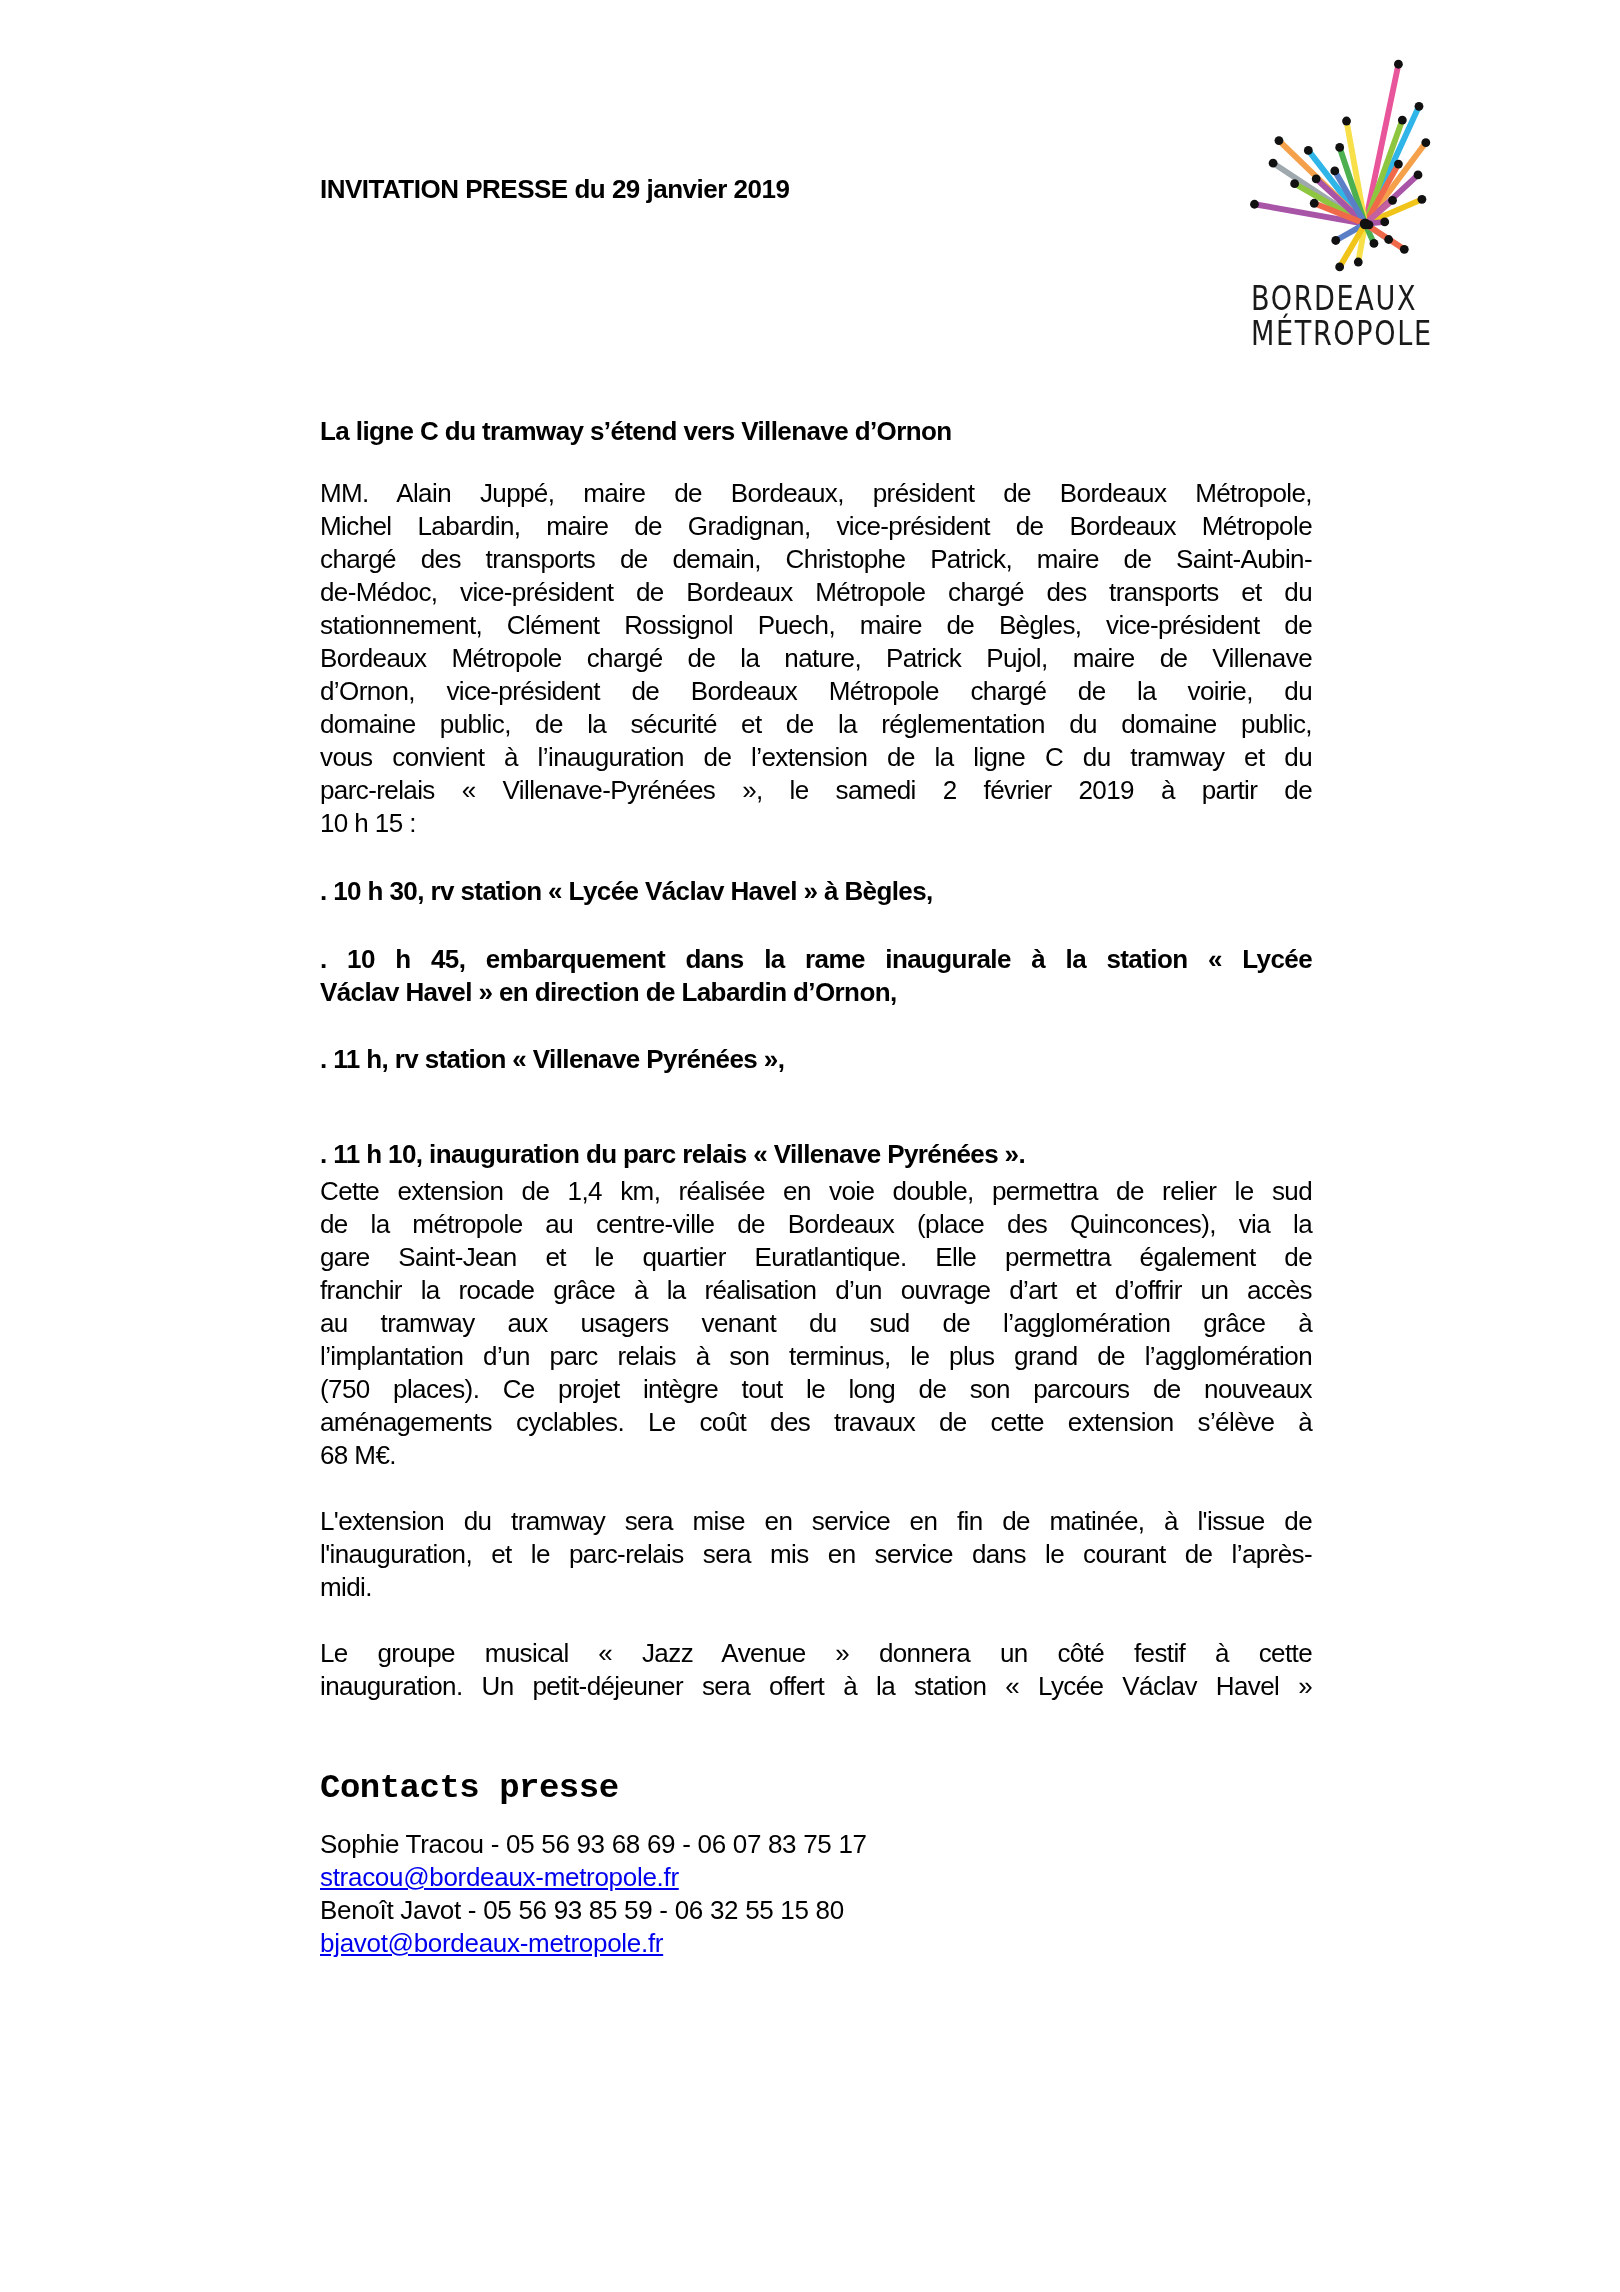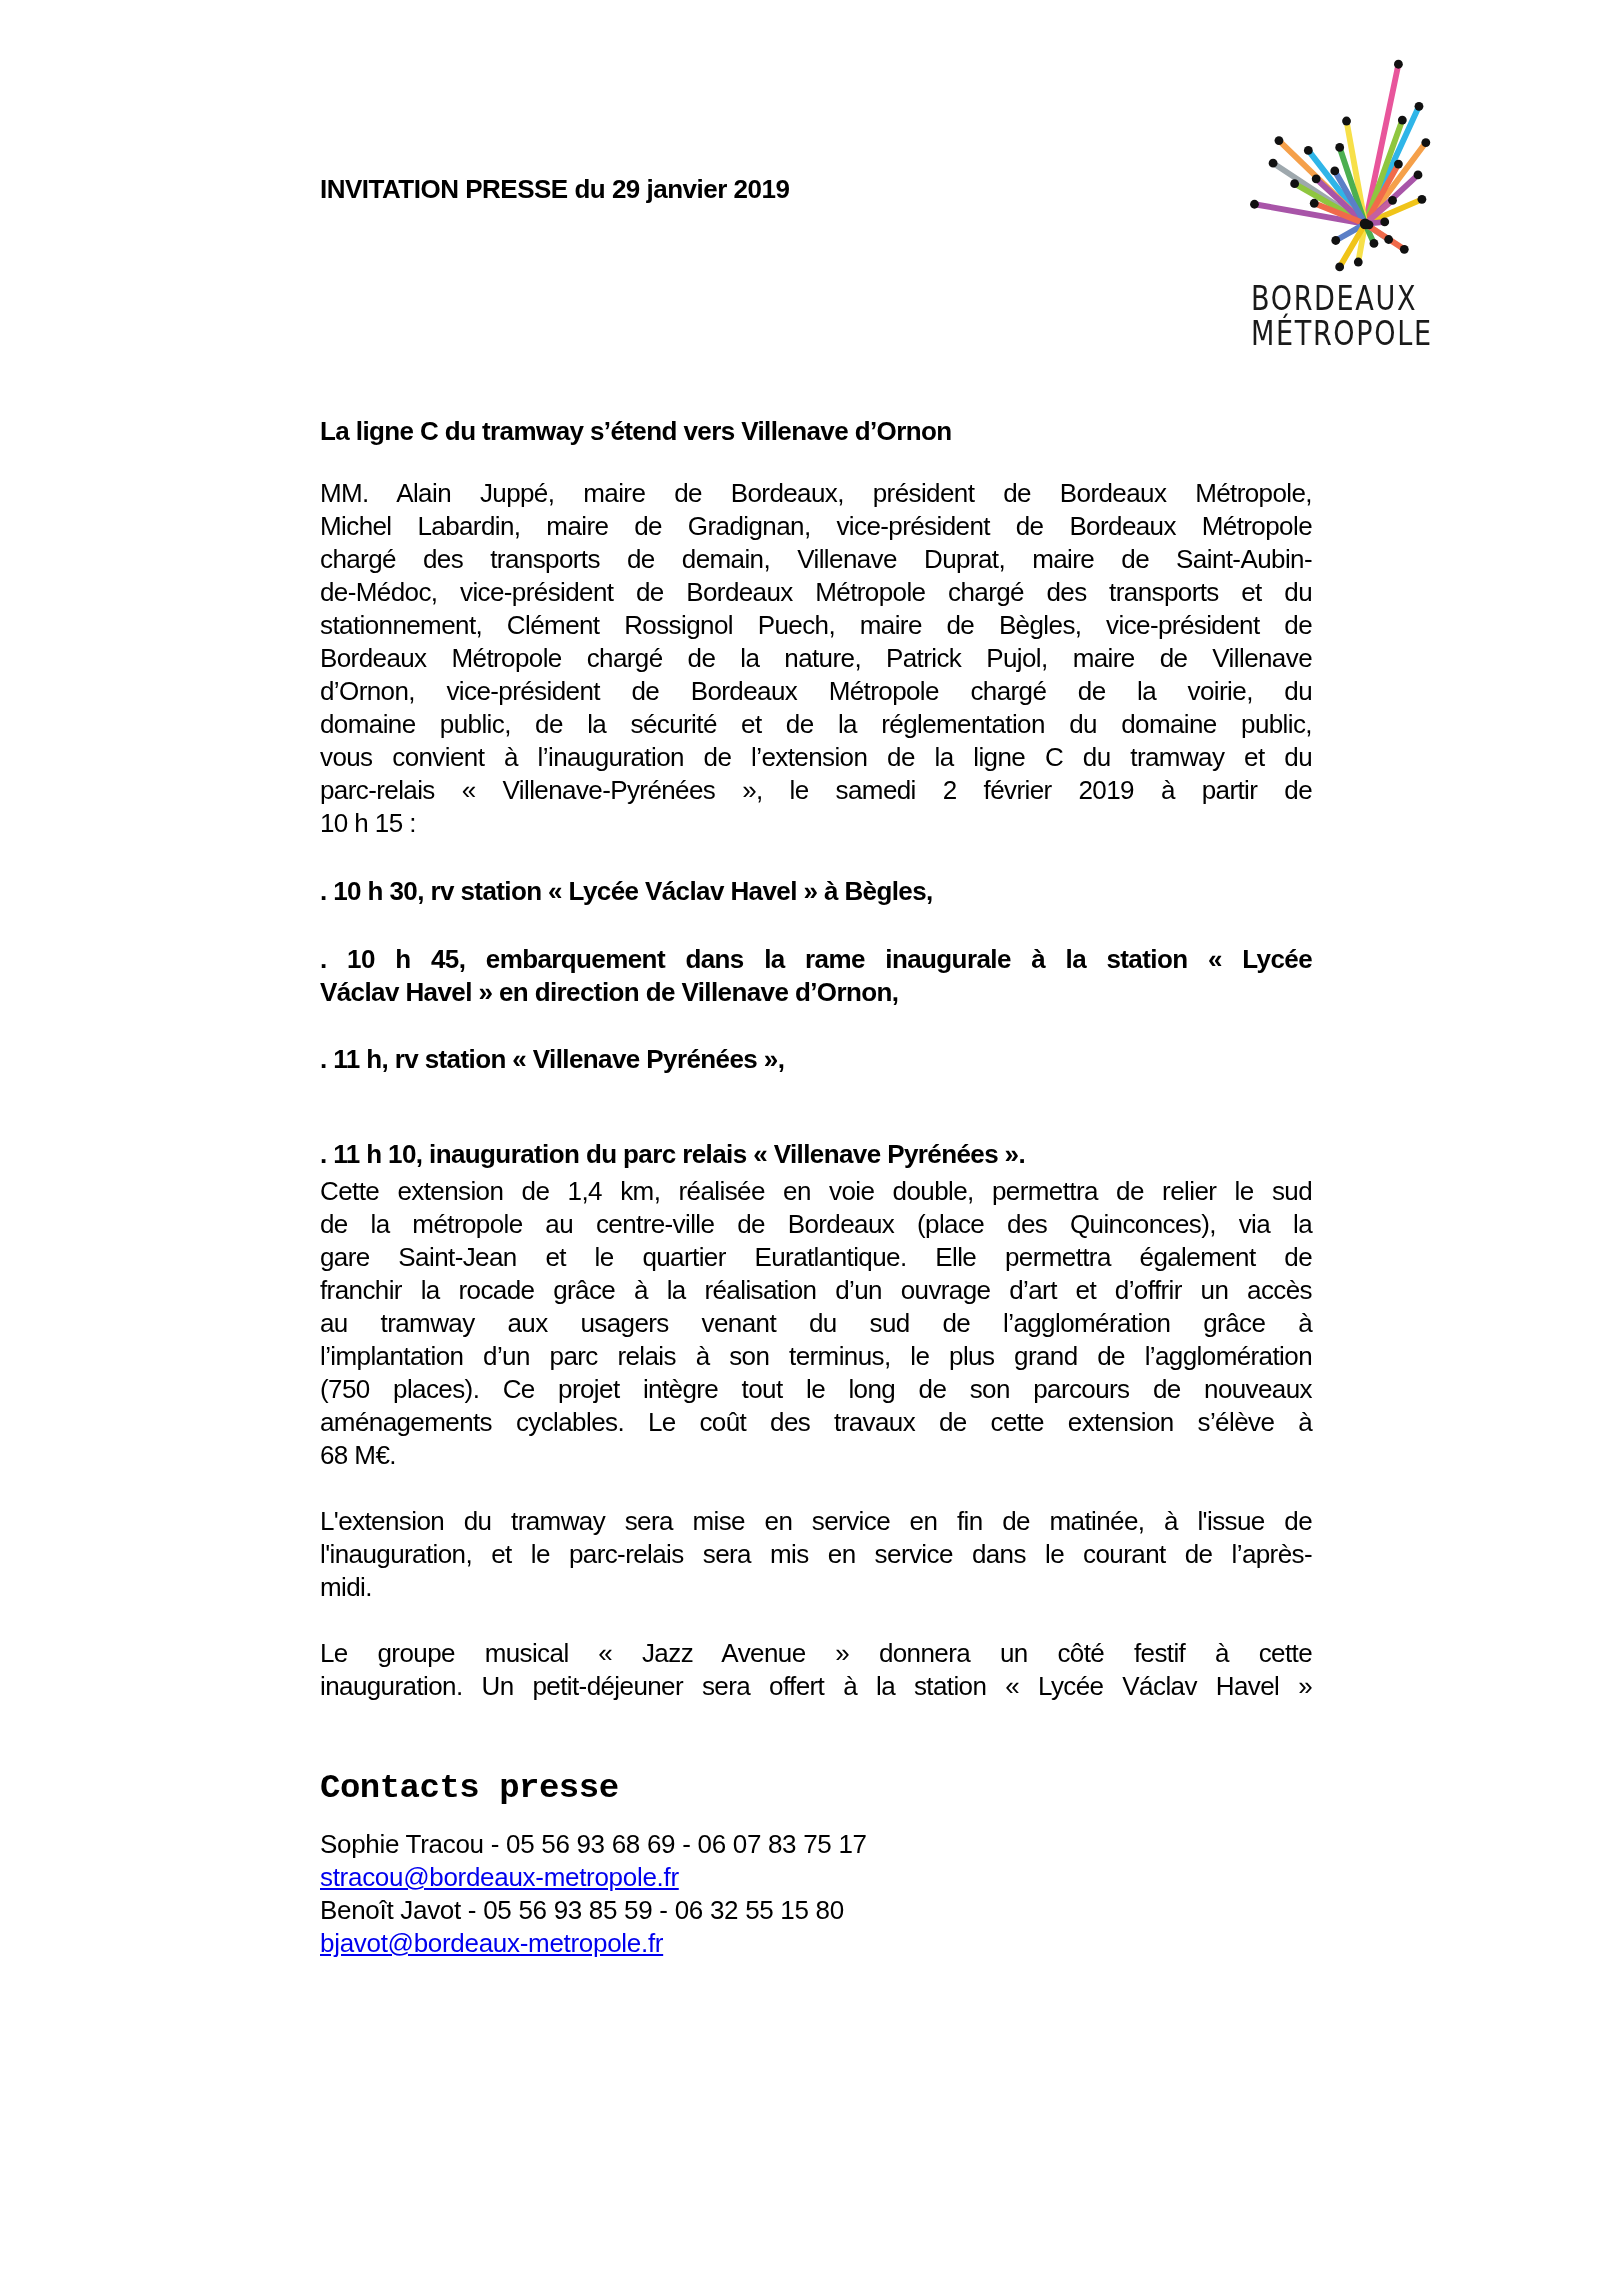--- a/index.html
+++ b/index.html
@@ -84,35 +84,35 @@
   <div class="logo-text">
     <div>BORDEAUX</div>
     <div>MÉTROPOLE</div>
   </div>
 
   <div class="txt subject">La ligne C du tramway s’étend vers Villenave d’Ornon</div>
 
   <div class="txt block" style="top:477px;">
     <div class="jl">MM. Alain Juppé, maire de Bordeaux, président de Bordeaux Métropole,</div>
     <div class="jl">Michel Labardin, maire de Gradignan, vice-président de Bordeaux Métropole</div>
-    <div class="jl">chargé des transports de demain, Villenave Duprat, maire de Saint-Aubin-</div>
+    <div class="jl">chargé des transports de demain, Christophe Patrick, maire de Saint-Aubin-</div>
     <div class="jl">de-Médoc, vice-président de Bordeaux Métropole chargé des transports et du</div>
     <div class="jl">stationnement, Clément Rossignol Puech, maire de Bègles, vice-président de</div>
     <div class="jl">Bordeaux Métropole chargé de la nature, Patrick Pujol, maire de Villenave</div>
     <div class="jl">d’Ornon, vice-président de Bordeaux Métropole chargé de la voirie, du</div>
     <div class="jl">domaine public, de la sécurité et de la réglementation du domaine public,</div>
     <div class="jl">vous convient à l’inauguration de l’extension de la ligne C du tramway et du</div>
     <div class="jl"><span>parc-relais  « Villenave-Pyrénées », </span><span class="b">le samedi 2 février 2019 à partir de</span></div>
     <div><span class="b">10 h 15</span><span> :</span></div>
   </div>
 
   <div class="txt prog" style="top:875px;">. 10 h 30, rv station « Lycée Václav Havel » à Bègles,</div>
   <div class="txt prog" style="top:943px;">
     <div class="jl">. 10 h 45, embarquement dans la rame inaugurale à la station « Lycée</div>
-    <div>Václav Havel » en direction de Villenave d’Ornon,</div>
+    <div>Václav Havel » en direction de Labardin d’Ornon,</div>
   </div>
   <div class="txt prog" style="top:1043px;">. 11 h, rv station « Villenave Pyrénées »,</div>
   <div class="txt prog" style="top:1110px;margin-top:28px;">. 11 h 10, inauguration du parc relais « Villenave Pyrénées ».</div>
 
   <div class="txt block" style="top:1175px;">
     <div class="jl">Cette extension de 1,4 km, réalisée en voie double, permettra de relier le sud</div>
     <div class="jl">de la métropole au centre-ville de Bordeaux (place des Quinconces), via la</div>
     <div class="jl">gare Saint-Jean et le quartier Euratlantique. Elle permettra également de</div>
     <div class="jl">franchir la rocade grâce à la réalisation d’un ouvrage d’art et d’offrir un accès</div>
     <div class="jl">au tramway aux usagers venant du sud de l’agglomération grâce à</div>

